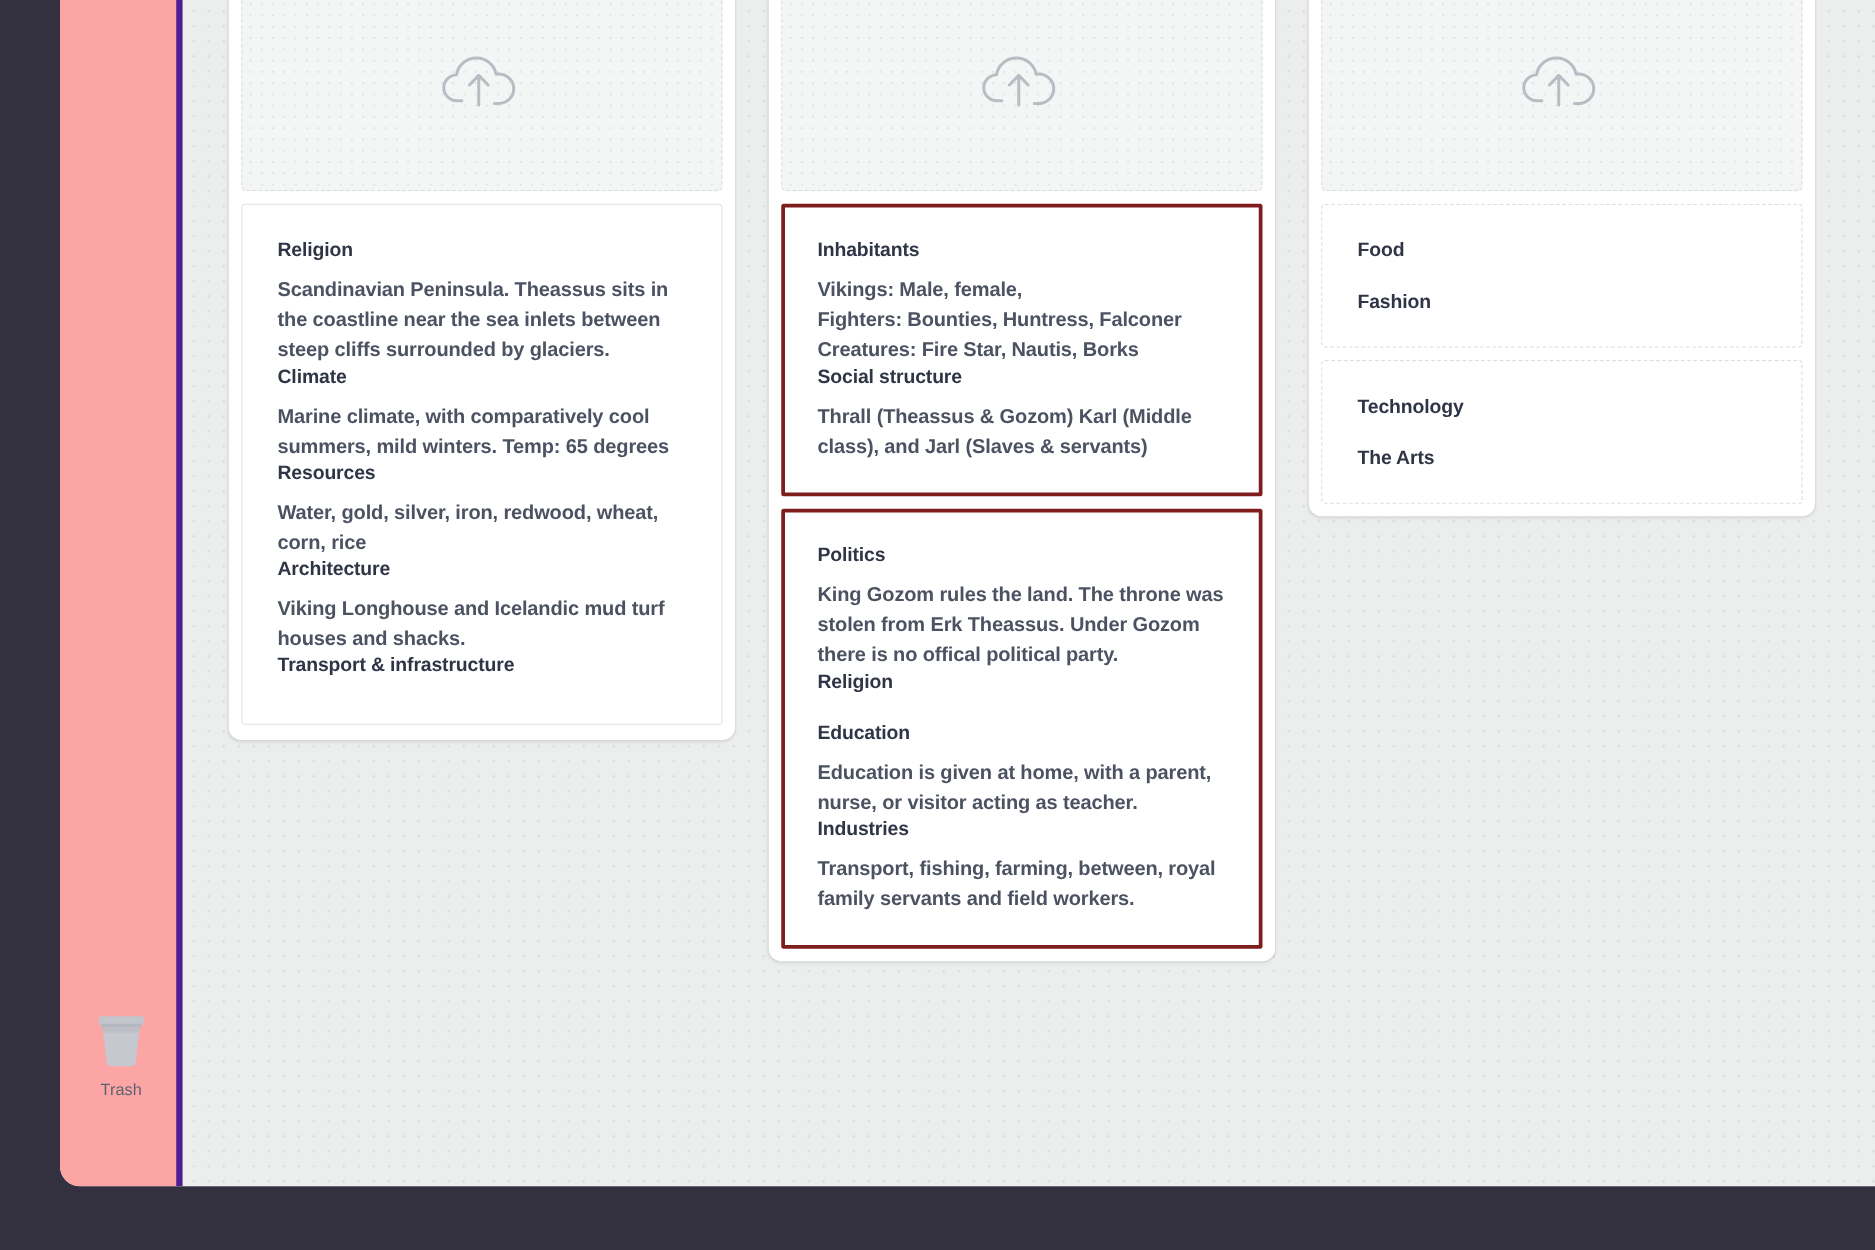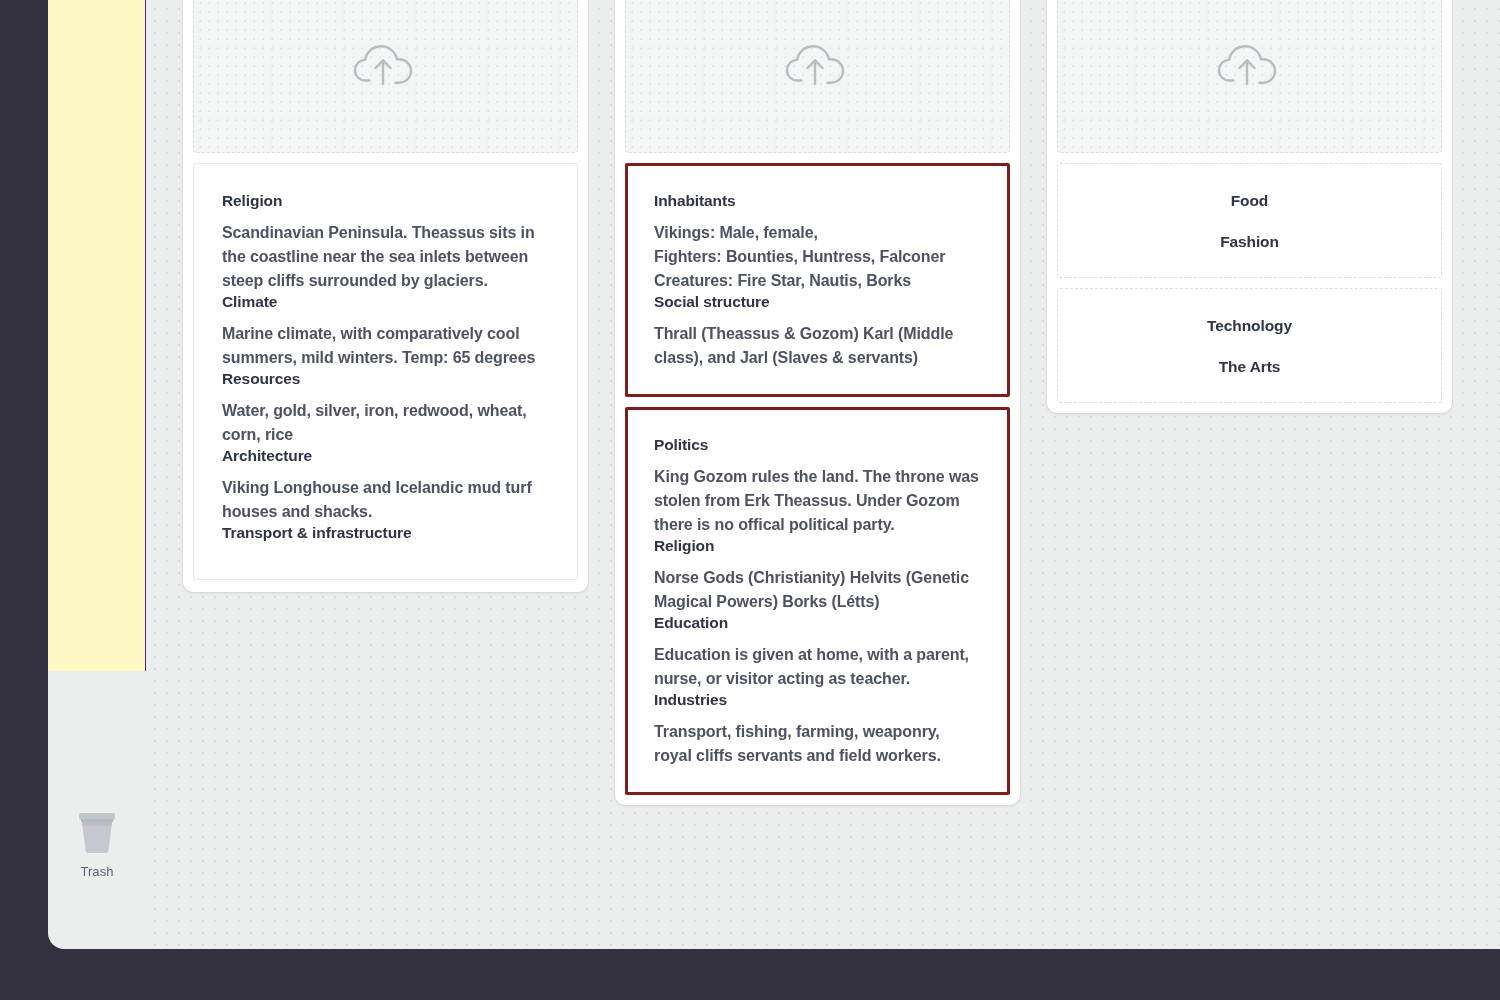--- a/index.html
+++ b/index.html
@@ -37,23 +37,23 @@
     border-bottom-left-radius: 16px;
     overflow: hidden;
   }
 
   
   .desktop-rail {
     position: absolute;
     left: 0;
     top: 0;
     width: 98px;
-    height: 671px;
-    background: #fef9c3;
-    border-right: 1px solid #4c1d95;
+    height: 949px;
+    background: #fca5a5;
+    border-right: 5px solid #4c1d95;
   }
 
   .trash {
     position: absolute;
     left: 0;
     top: 810px;
     width: 98px;
     text-align: center;
     cursor: default;
   }
@@ -146,21 +146,21 @@
   .field-value {
     font-size: 16px;
     line-height: 24px;
     color: #4c5262;
     white-space: pre-line;
     letter-spacing: -0.1px;
     font-weight: bold;
   }
   .field-value + .field-label { }
 
-  .label-only { margin-bottom: 0; text-align: center; }
+  .label-only { margin-bottom: 0; }
   .label-only + .label-only { margin-top: 23px; }
 </style>
 </head>
 <body>
 
 <div id="root">
   <div class="desk-dark"></div>
 
   <div class="window-surface">
 
@@ -212,25 +212,24 @@
             <div class="field-value">Vikings: Male, female,
 Fighters: Bounties, Huntress, Falconer
 Creatures: Fire Star, Nautis, Borks</div>
             <div class="field-label">Social structure</div>
             <div class="field-value">Thrall (Theassus &amp; Gozom) Karl (Middle class), and Jarl (Slaves &amp; servants)</div>
           </div>
           <div class="card selected">
             <div class="field-label">Politics</div>
             <div class="field-value">King Gozom rules the land. The throne was stolen from Erk Theassus. Under Gozom there is no offical political party.</div>
             <div class="field-label">Religion</div>
-            <div class="field-value">Norse Gods (Christianity) Helvits (Genetic Magical Powers) Borks (Létts)</div>
             <div class="field-label">Education</div>
             <div class="field-value">Education is given at home, with a parent, nurse, or visitor acting as teacher.</div>
             <div class="field-label">Industries</div>
-            <div class="field-value">Transport, fishing, farming, weaponry, royal cliffs servants and field workers.</div>
+            <div class="field-value">Transport, fishing, farming, between, royal family servants and field workers.</div>
           </div>
         </div>
         <div class="column">
           <div class="dropzone">
   <svg class="cloud-icon" viewBox="0 0 72 56">
     <path d="M19.5 42.5 H15.5 C9.7 42.5 5 37.9 5 32.2 C5 26.6 9.5 22 15.2 21.9 C16.3 14.2 23 8.3 31.1 8.3 C39 8.3 45.6 14 46.9 21.4 C47.6 21.2 48.3 21.2 49 21.2 C55.6 21.2 61 26.5 61 33 C61 39.4 55.6 44.7 49 44.7 H45.5" fill="none" stroke="#b9bcc2" stroke-width="2.4" stroke-linecap="round" stroke-linejoin="round"></path>
     <line x1="33" y1="46" x2="33" y2="22.5" fill="none" stroke="#b9bcc2" stroke-width="2.4" stroke-linecap="round"></line>
     <polyline points="25.5,30 33,22.3 40.5,30" fill="none" stroke="#b9bcc2" stroke-width="2.4" stroke-linecap="round" stroke-linejoin="round"></polyline>
   </svg>
 </div>

